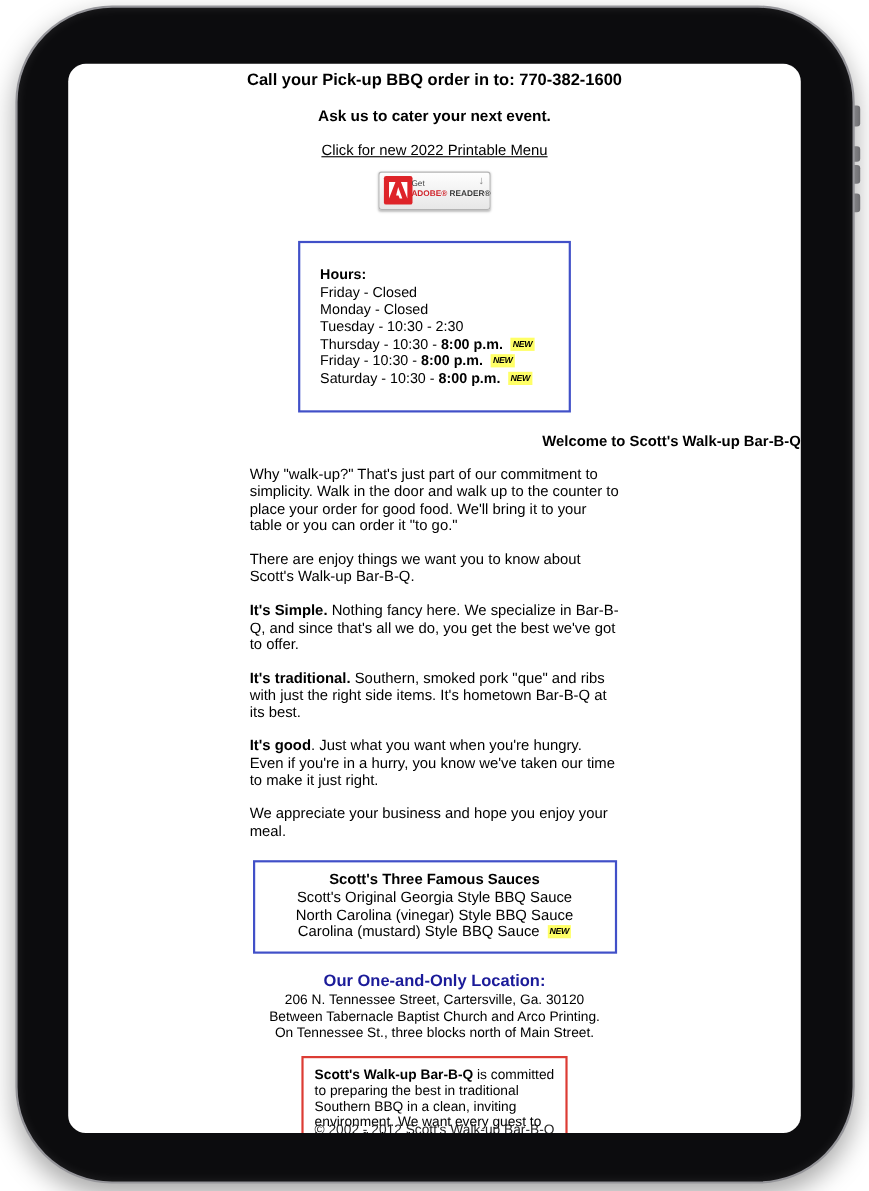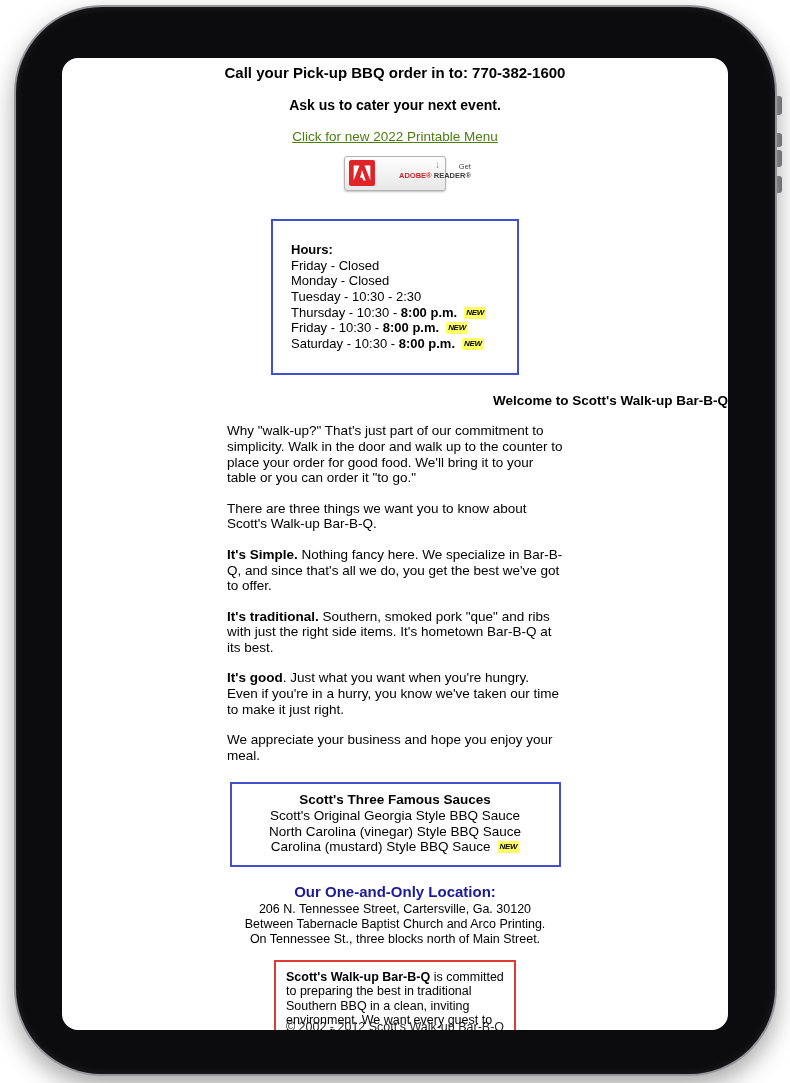--- a/index.html
+++ b/index.html
@@ -19,30 +19,30 @@
     box-shadow:0 10px 24px rgba(0,0,0,.35), inset 0 0 10px rgba(255,255,255,.10);}
 
   .screen{position:absolute;left:46px;top:51px;width:666px;height:972px;
     background:#fff;border-radius:16px;overflow:hidden;}
 
   
   .content{position:relative;width:100%;height:100%;font-size:13.5px;line-height:15.6px;}
   .h-phone{margin:0;padding-top:6px;text-align:center;font-size:15px;line-height:17px;font-weight:bold;}
   .h-cater{margin:16px 0 0 0;text-align:center;font-size:14px;line-height:16px;font-weight:bold;}
   .link-row{margin-top:16px;text-align:center;}
-  .link-row a{color:#4d7c0f;text-decoration:underline;font-size:13.5px;cursor:pointer;}
+  .link-row a{color:#000000;text-decoration:underline;font-size:13.5px;cursor:pointer;}
 
   .badge-row{margin-top:11px;text-align:center;}
   .adobe-badge{position:relative;display:inline-block;width:100px;height:33px;
     background:linear-gradient(#fefefe,#e7e7e7);border:1px solid #b3b3b3;border-radius:3px;
     box-shadow:0 1px 2px rgba(0,0,0,.25);text-align:left;cursor:pointer;}
   .adobe-logo{position:absolute;left:4px;top:3px;width:26px;height:26px;background:#de2429;
     border-radius:2px;display:flex;align-items:center;justify-content:center;}
   .adobe-logo svg{width:20px;height:20px;display:block;}
-  .badge-text{position:absolute;left:54px;top:5px;text-align:right;}
+  .badge-text{position:absolute;left:29px;top:5px;}
   .badge-get{display:block;font-size:7.5px;color:#444;line-height:9px;}
   .badge-brand{display:block;font-size:7.5px;font-weight:bold;line-height:10px;white-space:nowrap;}
   .badge-adobe{color:#d0242b;}
   .badge-reader{color:#3a3a3a;}
   .dl-arrow{position:absolute;right:5px;top:2px;font-size:10px;color:#8a8a8a;line-height:12px;}
 
   .hours-box{width:226px;margin:25px auto 0 auto;border:2px solid #4150c8;
     padding:21px 0 22px 18px;font-size:13px;line-height:15.6px;}
   .hours-title{font-weight:bold;}
   .hours-row{white-space:nowrap;}
@@ -119,21 +119,21 @@
               <div class="hours-row">Thursday - 10:30 - <b>8:00 p.m.</b><span class="new-badge">NEW</span></div>
               <div class="hours-row">Friday - 10:30 - <b>8:00 p.m.</b><span class="new-badge">NEW</span></div>
               <div class="hours-row">Saturday - 10:30 - <b>8:00 p.m.</b><span class="new-badge">NEW</span></div>
             </div>
         </div>
 
         <h3 class="h-welcome">Welcome to Scott's Walk-up Bar-B-Q</h3>
 
         <div class="paras">
             <p class="para">Why "walk-up?" That's just part of our commitment to simplicity. Walk in the door and walk up to the counter to place your order for good food. We'll bring it to your table or you can order it "to go."</p>
-            <p class="para">There are three things we want you to know about Scott's Walk-up Bar-B-Q.</p>
+            <p class="para">There are enjoy things we want you to know about Scott's Walk-up Bar-B-Q.</p>
             <p class="para"><b>It's Simple.</b> Nothing fancy here. We specialize in Bar-B-Q, and since that's all we do, you get the best we've got to offer.</p>
             <p class="para"><b>It's traditional.</b> Southern, smoked pork "que" and ribs with just the right side items. It's hometown Bar-B-Q at its best.</p>
             <p class="para"><b>It's good</b>. Just what you want when you're hungry. Even if you're in a hurry, you know we've taken our time to make it just right.</p>
             <p class="para">We appreciate your business and hope you enjoy your meal.</p>
           </div>
 
         <div class="sauces-box">
           <div class="sauces-title">Scott's Three Famous Sauces</div>
           <div>
               <div class="sauce-row">Scott's Original Georgia Style BBQ Sauce</div>

